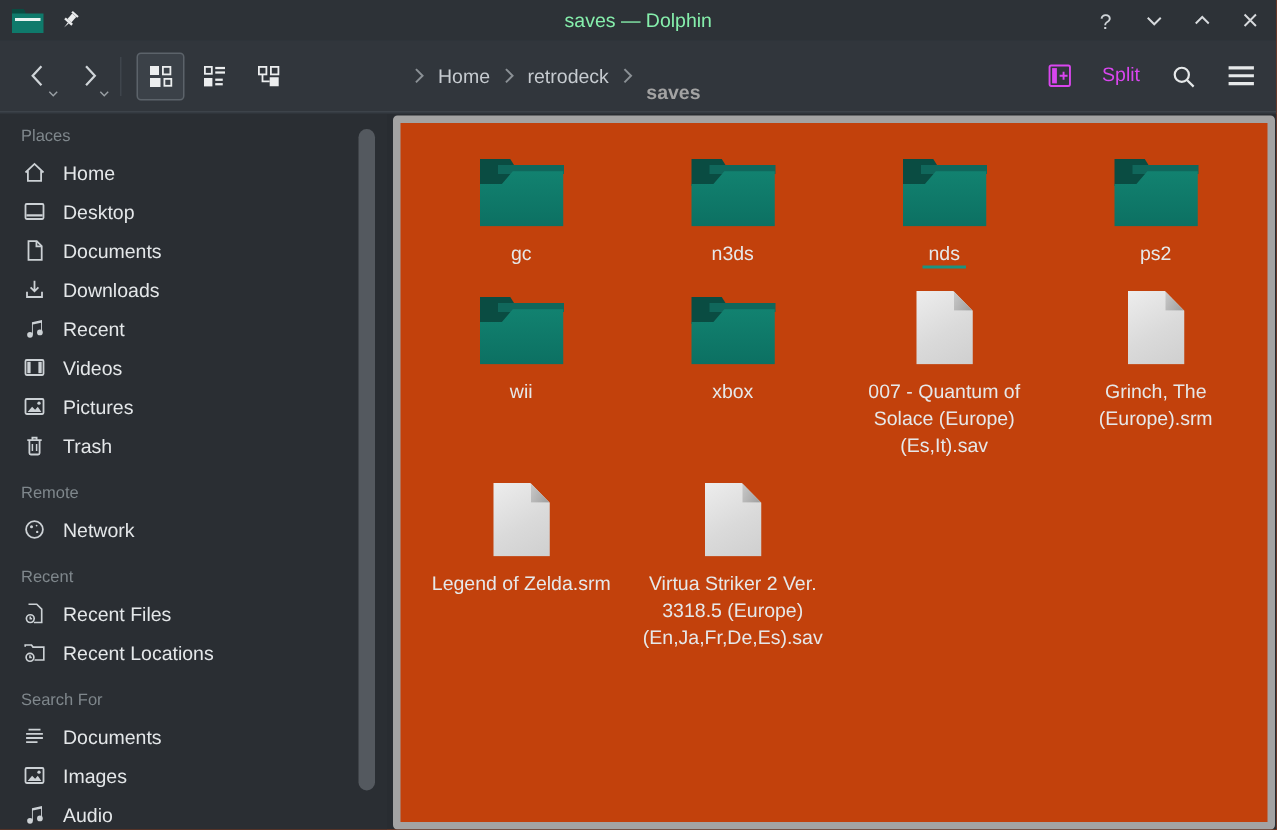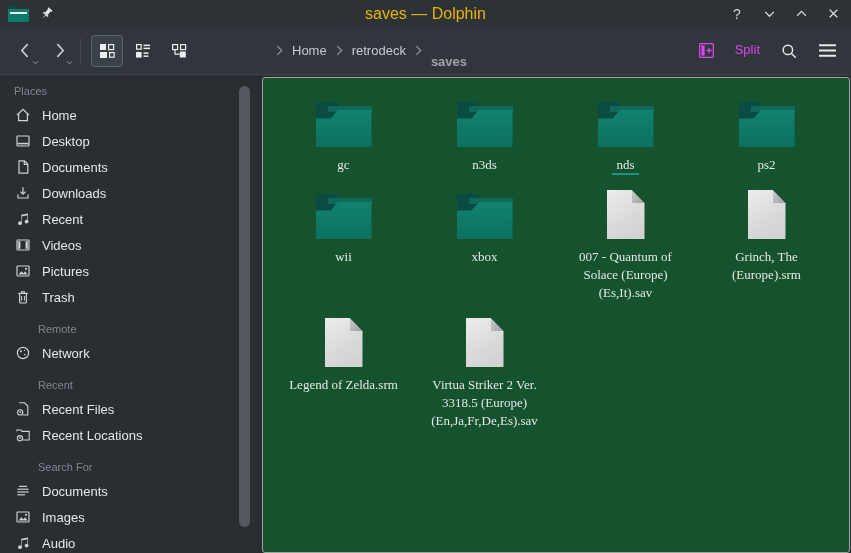--- a/index.html
+++ b/index.html
@@ -10,21 +10,21 @@
     position:relative;
   }
   svg { display:block; }
 
   
   .titlebar {
     position:absolute; top:0; left:0; right:0; height:27px;
     background:#2d3237; display:flex; align-items:center;
   }
   .tb-left { position:absolute; left:8px; top:0; height:27px; display:flex; align-items:center; gap:10px; z-index:2; }
-  .tb-title { position:absolute; left:0; right:0; text-align:center; color:#eab308; font-size:16px; }
+  .tb-title { position:absolute; left:0; right:0; text-align:center; color:#86efac; font-size:13px; }
   .tb-right { position:absolute; right:10px; top:0; height:27px; display:flex; align-items:center; gap:16px; z-index:2; }
   .wbtn { width:16px; height:16px; display:flex; align-items:center; justify-content:center; color:#d7dadd; cursor:default; }
   .help-glyph { font-size:14px; color:#cfd4d8; }
 
   
   .appicon { position:relative; width:21px; height:16px; }
   .appicon .a1 { position:absolute; left:0; top:0; width:45%; height:45%; background:#0a4c42; clip-path:polygon(0 0,80% 0,100% 45%,100% 100%,0 100%); }
   .appicon .a2 { position:absolute; left:0; bottom:0; width:100%; height:78%; background:#0f7a6b; }
   .appicon .a3 { position:absolute; left:2px; top:6px; width:17px; height:2px; background:#e8f4f1; }
 
@@ -47,32 +47,31 @@
   .toolbar-right { margin-left:auto; display:flex; align-items:center; gap:20px; }
   .split-btn { display:flex; align-items:flex-start; gap:20px; color:#d946ef; }
   .icon-btn { display:flex; align-items:center; justify-content:center; color:#e6e9ea; }
 
   
   .content { position:absolute; top:76px; left:0; right:0; bottom:0; background:#282c31; }
 
   
   .sidebar { position:absolute; left:0; top:0; bottom:0; width:258px; background:#2a2e33; padding-top:5px; overflow:hidden; }
   .sheader { height:21px; line-height:21px; padding-left:14px; color:#7f878c; font-size:11px; margin-top:0; }
-  .sheader.gap { margin-top:9px;margin-left:24px; }
+  .sheader.gap { margin-top:9px; }
   .side-item { height:26px; display:flex; align-items:center; padding-left:14px; gap:11px; cursor:default; }
   .side-item .sicon { width:17px; height:17px; color:#ccd1d5; flex:none; display:flex; align-items:center; justify-content:center; }
   .side-item .slabel { color:#e4e7e9; font-size:13px; }
   .side-scroll { position:absolute; right:8px; top:10px; bottom:26px; width:11px; border-radius:6px; background:#54595f; }
 
   
   .view {
     position:absolute; left:262px; top:1px; right:1px; bottom:0;
-    background:#14532d; border:1px solid #a3a3a3; border-radius:3px;
+    background:#c2410c; border:5px solid #a3a3a3; border-radius:3px;
     overflow:hidden;
-    font-family:Liberation Serif, serif;
   }
   .grid {
     display:grid; grid-template-columns:repeat(4,141px);
     padding:17px 0 0 10px; align-items:start; justify-items:center;
   }
   .cell { width:141px; margin-bottom:13px; display:flex; flex-direction:column; align-items:center; cursor:default; }
   .icon-box { height:52px; display:flex; align-items:flex-end; justify-content:center; }
   .glabel { margin-top:9px; max-width:126px; text-align:center; color:#e6e8e9; font-size:13px; line-height:18px; overflow-wrap:break-word; }
   .cell.focused .glabel span { border-bottom:2px solid #1b9481; padding:0 4px 1px; }
 

